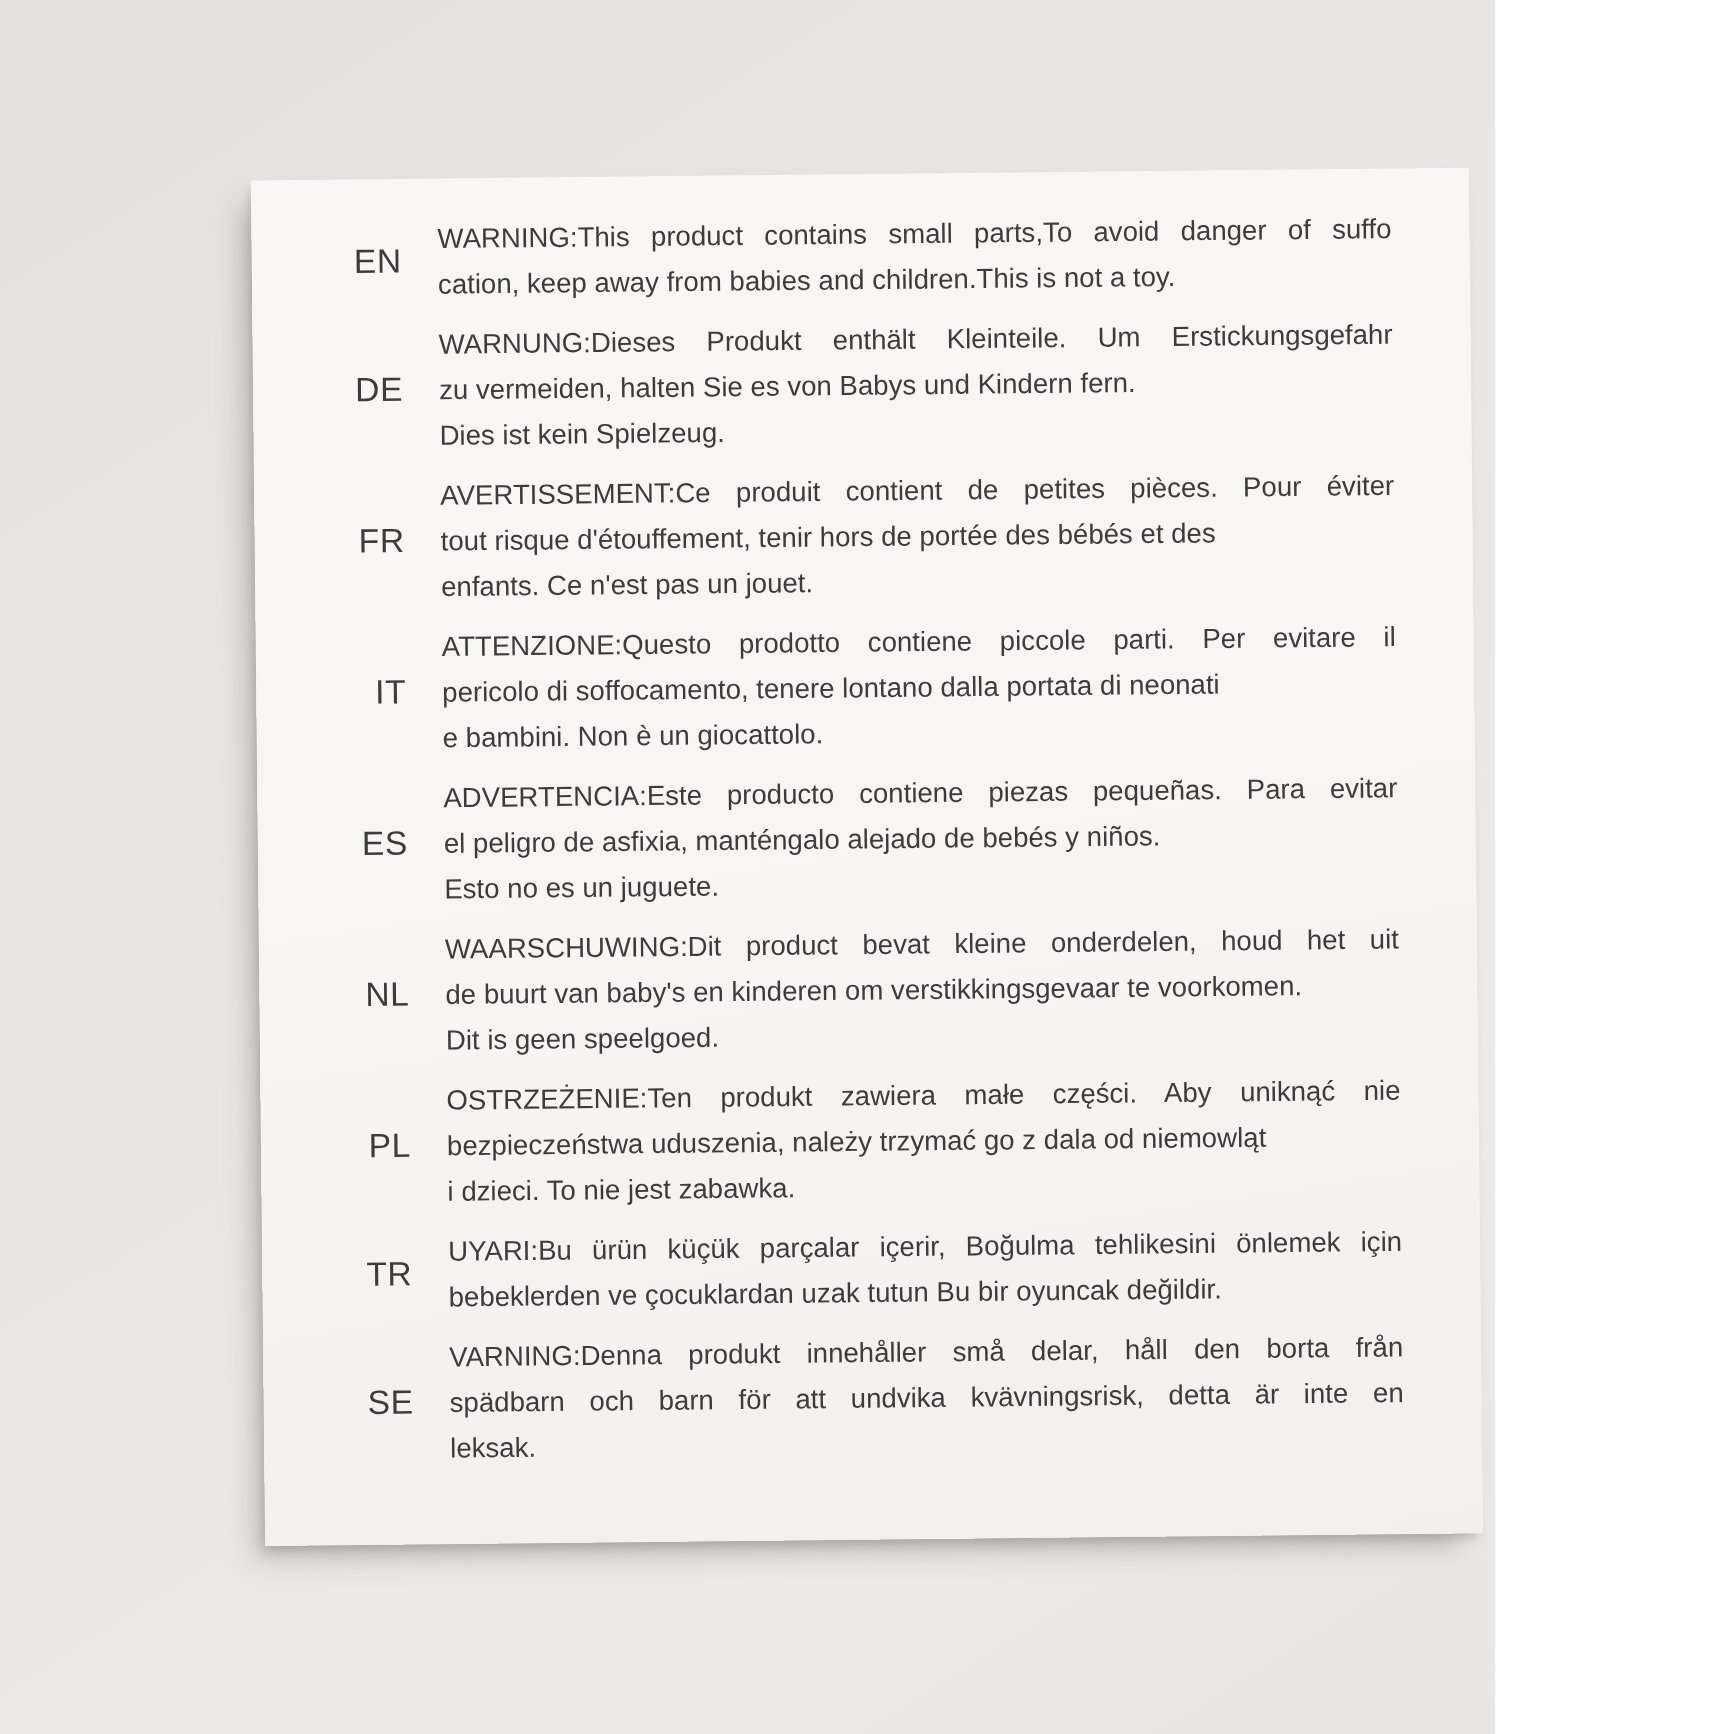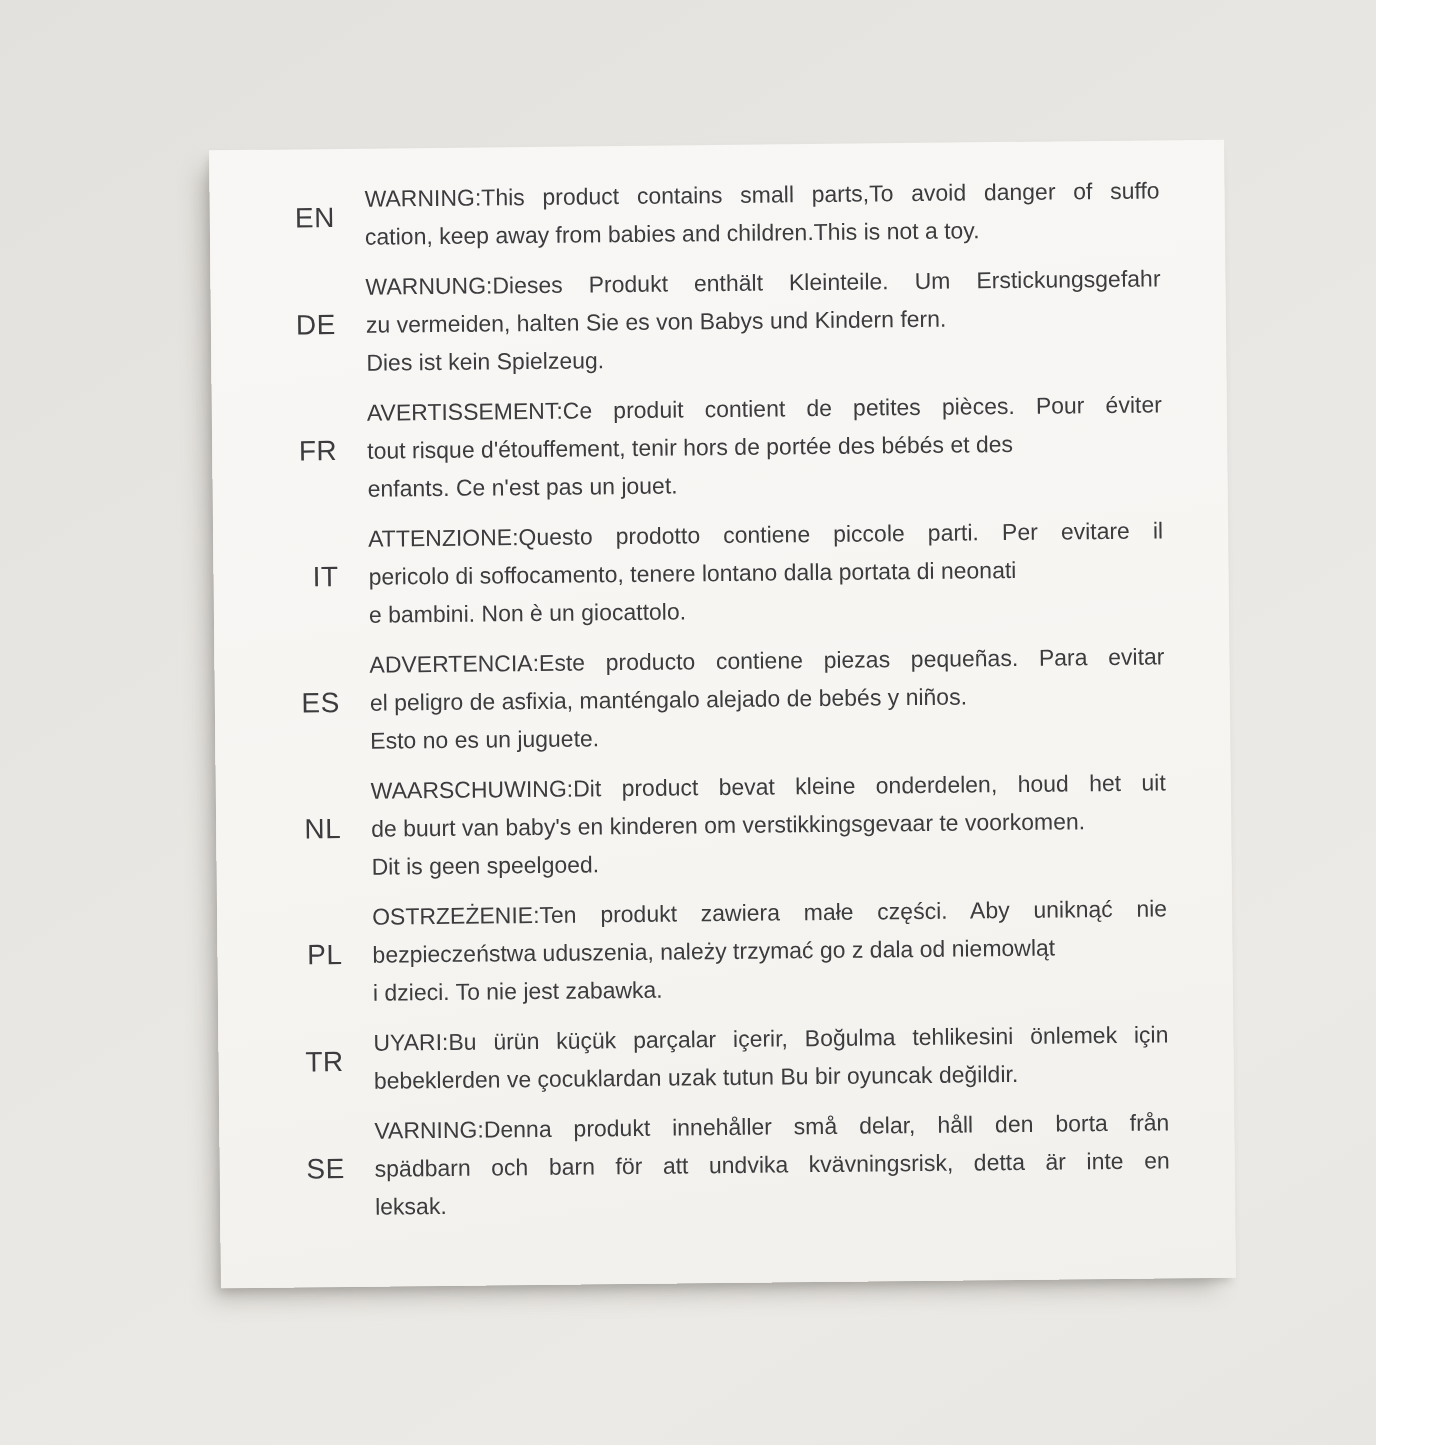--- a/index.html
+++ b/index.html
@@ -3,21 +3,21 @@
 <meta charset="utf-8">
 <style>
   html, body { margin: 0; padding: 0; }
   body {
     width: 1445px; height: 1445px;
     font-family: "Liberation Sans", sans-serif;
     overflow: hidden;
   }
   .stage {
     position: relative;
-    width: 1376px; height: 1445px;
+    width: 1246px; height: 1445px;
     background: linear-gradient(148deg, #e3e1dd 0%, #e9e7e3 45%, #eceae6 78%, #e8e6e2 100%);
     overflow: hidden;
   }
   .paper {
     position: absolute;
     left: 215px; top: 145px;
     width: 1015px; height: 1138px;
     background: linear-gradient(172deg, #f8f7f5 0%, #f6f5f2 55%, #f1f0ed 100%);
     transform: rotate(-0.6deg);
     box-shadow: -14px 16px 22px -6px rgba(110,108,102,0.38),

